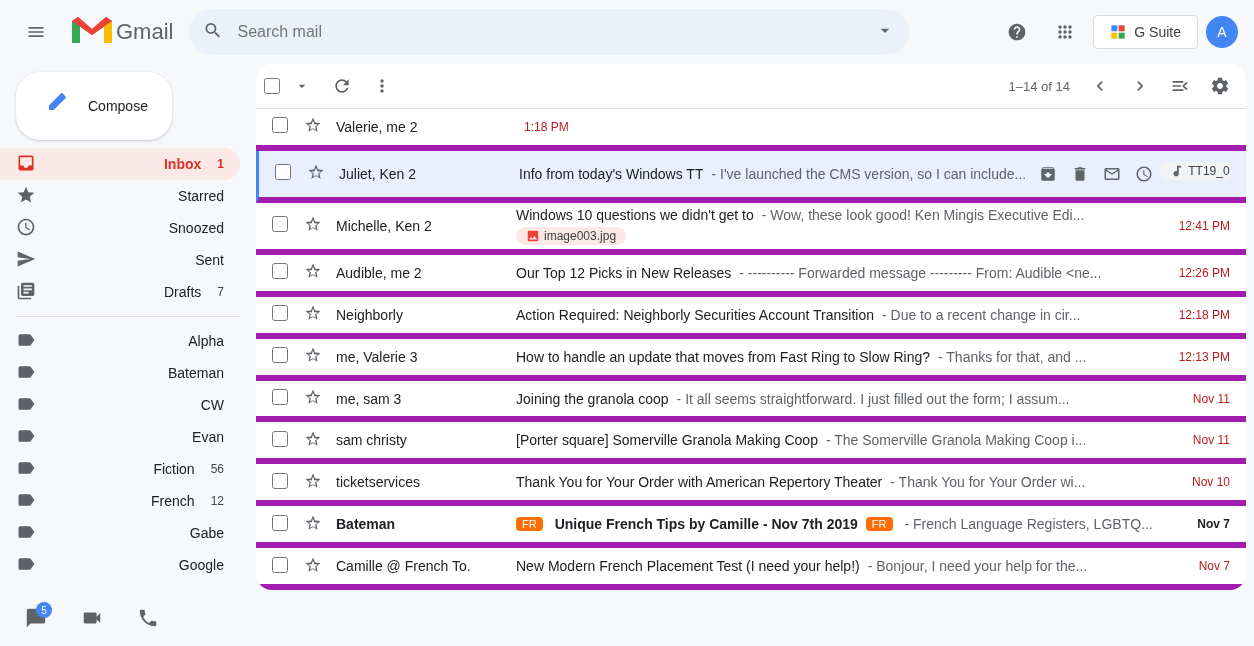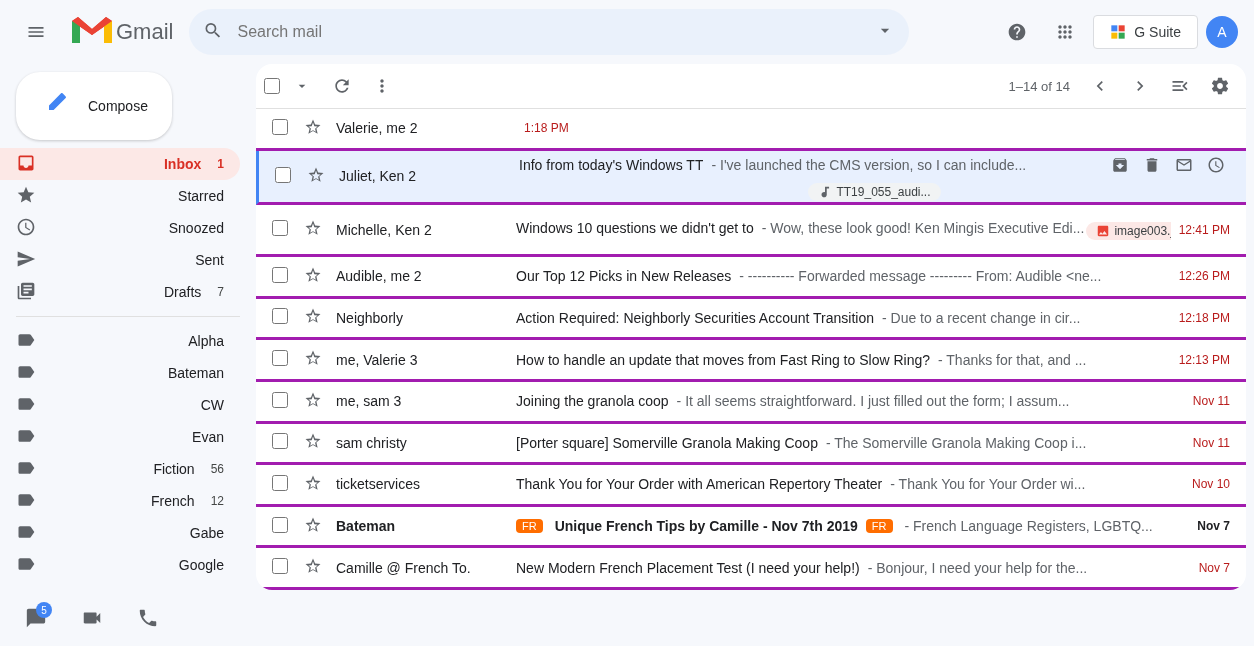--- a/index.html
+++ b/index.html
@@ -37,21 +37,21 @@
     
     
     .email-list-container { flex: 1; overflow: hidden; display: flex; flex-direction: column; background: white; border-radius: 16px; margin: 0 8px 0 0; }
     .list-toolbar { display: flex; align-items: center; padding: 4px 8px; height: 48px; border-bottom: 1px solid #e0e0e0; gap: 4px; }
     .toolbar-btn { width: 36px; height: 36px; display: flex; align-items: center; justify-content: center; border-radius: 50%; cursor: pointer; color: #5f6368; border: none; background: transparent; }
     .toolbar-spacer { flex: 1; }
     .pagination-text { font-size: 13px; color: #5f6368; padding: 0 8px; }
     .list-settings-btn { width: 36px; height: 36px; display: flex; align-items: center; justify-content: center; border-radius: 50%; cursor: pointer; color: #5f6368; }
     
     
-    .email-row { display: flex; align-items: center; padding: 0 16px; height: 52px; border-bottom: 3px solid #a21caf; cursor: pointer; position: relative; }
+    .email-row { display: flex; align-items: center; padding: 0 16px; height: 52px; border-bottom: 6px solid #a21caf; cursor: pointer; position: relative; }
     .email-row.unread .sender-name { font-weight: 700; color: #202124; }
     .email-row.unread .subject-text { font-weight: 700; color: #202124; }
     .email-row-highlighted { border-left: 3px solid #4285f4; background: #f2f6fc; }
     .row-checkbox { width: 24px; margin-right: 8px; }
     .row-star { width: 24px; margin-right: 8px; color: #5f6368; }
     .sender-name { width: 180px; flex-shrink: 0; font-size: 14px; overflow: hidden; text-overflow: ellipsis; white-space: nowrap; }
     .email-content { flex: 1; display: flex; align-items: center; gap: 8px; overflow: hidden; }
     .subject-text { font-size: 14px; color: #202124; white-space: nowrap; overflow: hidden; text-overflow: ellipsis; max-width: 500px; }
     .snippet-text { font-size: 14px; color: #5f6368; white-space: nowrap; overflow: hidden; text-overflow: ellipsis; flex: 1; }
     .email-time { font-size: 12px; color: #b91c1c; white-space: nowrap; margin-left: 8px; }
@@ -311,21 +311,21 @@
       </div>
 
       <div class="email-row email-row-with-attachment email-row-highlighted" style="background:#e8f0fe; border-left:3px solid #4285f4;">
         <div class="row-checkbox"><input type="checkbox" style=""></div>
         <div class="row-star">
           <svg width="18" height="18" viewBox="0 0 24 24" fill="#5f6368">
               <path d="M22 9.24l-7.19-.62L12 2 9.19 8.63 2 9.24l5.46 4.73L5.82 21 12 17.27 18.18 21l-1.63-7.03L22 9.24zm-10 6.93l-3.76 2.27 1-4.28-3.32-2.88 4.38-.38L12 6.1l1.71 4.81 4.38.38-3.32 2.88 1 4.28L12 16.17z"></path>
             </svg>
         </div>
         <span class="sender-name">Juliet, Ken 2</span>
-        <div class="email-content" style="flex-direction:column;align-items:center;gap:2px;">
+        <div class="email-content" style="flex-direction:row;align-items:flex-start;gap:2px;">
           <div style="display:flex;align-items:center;gap:8px;width:100%;">
             <span class="subject-text">Info from today's Windows TT</span>
             <span class="snippet-text">- <span>I've launched the CMS version, so I can include...</span></span>
             <div style="display:flex;gap:4px;margin-left:auto;">
               <div class="row-action-btn" title="Archive">
                 <svg width="18" height="18" viewBox="0 0 24 24" fill="#5f6368">
                     <path d="M20.54 5.23l-1.39-1.68C18.88 3.21 18.47 3 18 3H6c-.47 0-.88.21-1.16.55L3.46 5.23C3.17 5.57 3 6.02 3 6.5V19c0 1.1.9 2 2 2h14c1.1 0 2-.9 2-2V6.5c0-.48-.17-.93-.46-1.27zM12 17.5L6.5 12H10v-2h4v2h3.5L12 17.5zM5.12 5l.81-1h12l.94 1H5.12z"></path>
                   </svg>
               </div>
               <div class="row-action-btn" title="Delete">
@@ -355,21 +355,21 @@
       </div>
 
       <div class="email-row email-row-with-attachment">
         <div class="row-checkbox"><input type="checkbox" style=""></div>
         <div class="row-star">
           <svg width="18" height="18" viewBox="0 0 24 24" fill="#5f6368">
               <path d="M22 9.24l-7.19-.62L12 2 9.19 8.63 2 9.24l5.46 4.73L5.82 21 12 17.27 18.18 21l-1.63-7.03L22 9.24zm-10 6.93l-3.76 2.27 1-4.28-3.32-2.88 4.38-.38L12 6.1l1.71 4.81 4.38.38-3.32 2.88 1 4.28L12 16.17z"></path>
             </svg>
         </div>
         <span class="sender-name">Michelle, Ken 2</span>
-        <div class="email-content" style="flex-direction:row;align-items:flex-start;gap:2px;">
+        <div class="email-content" style="flex-direction:column;align-items:flex-start;gap:2px;">
           <div style="display:flex;align-items:center;gap:8px;width:100%;">
             <span class="subject-text">Windows 10 questions we didn't get to</span>
             <span class="snippet-text">- <span>Wow, these look good! Ken Mingis Executive Edi...</span></span>
           </div>
           <div class="attachment-chip" style="background:#fce8e6;">
             <svg width="14" height="14" viewBox="0 0 24 24" fill="#ea4335">
                 <path d="M21 19V5c0-1.1-.9-2-2-2H5c-1.1 0-2 .9-2 2v14c0 1.1.9 2 2 2h14c1.1 0 2-.9 2-2zM8.5 13.5l2.5 3.01L14.5 12l4.5 6H5l3.5-4.5z"></path>
               </svg>
             <span>image003.jpg</span>
           </div>

